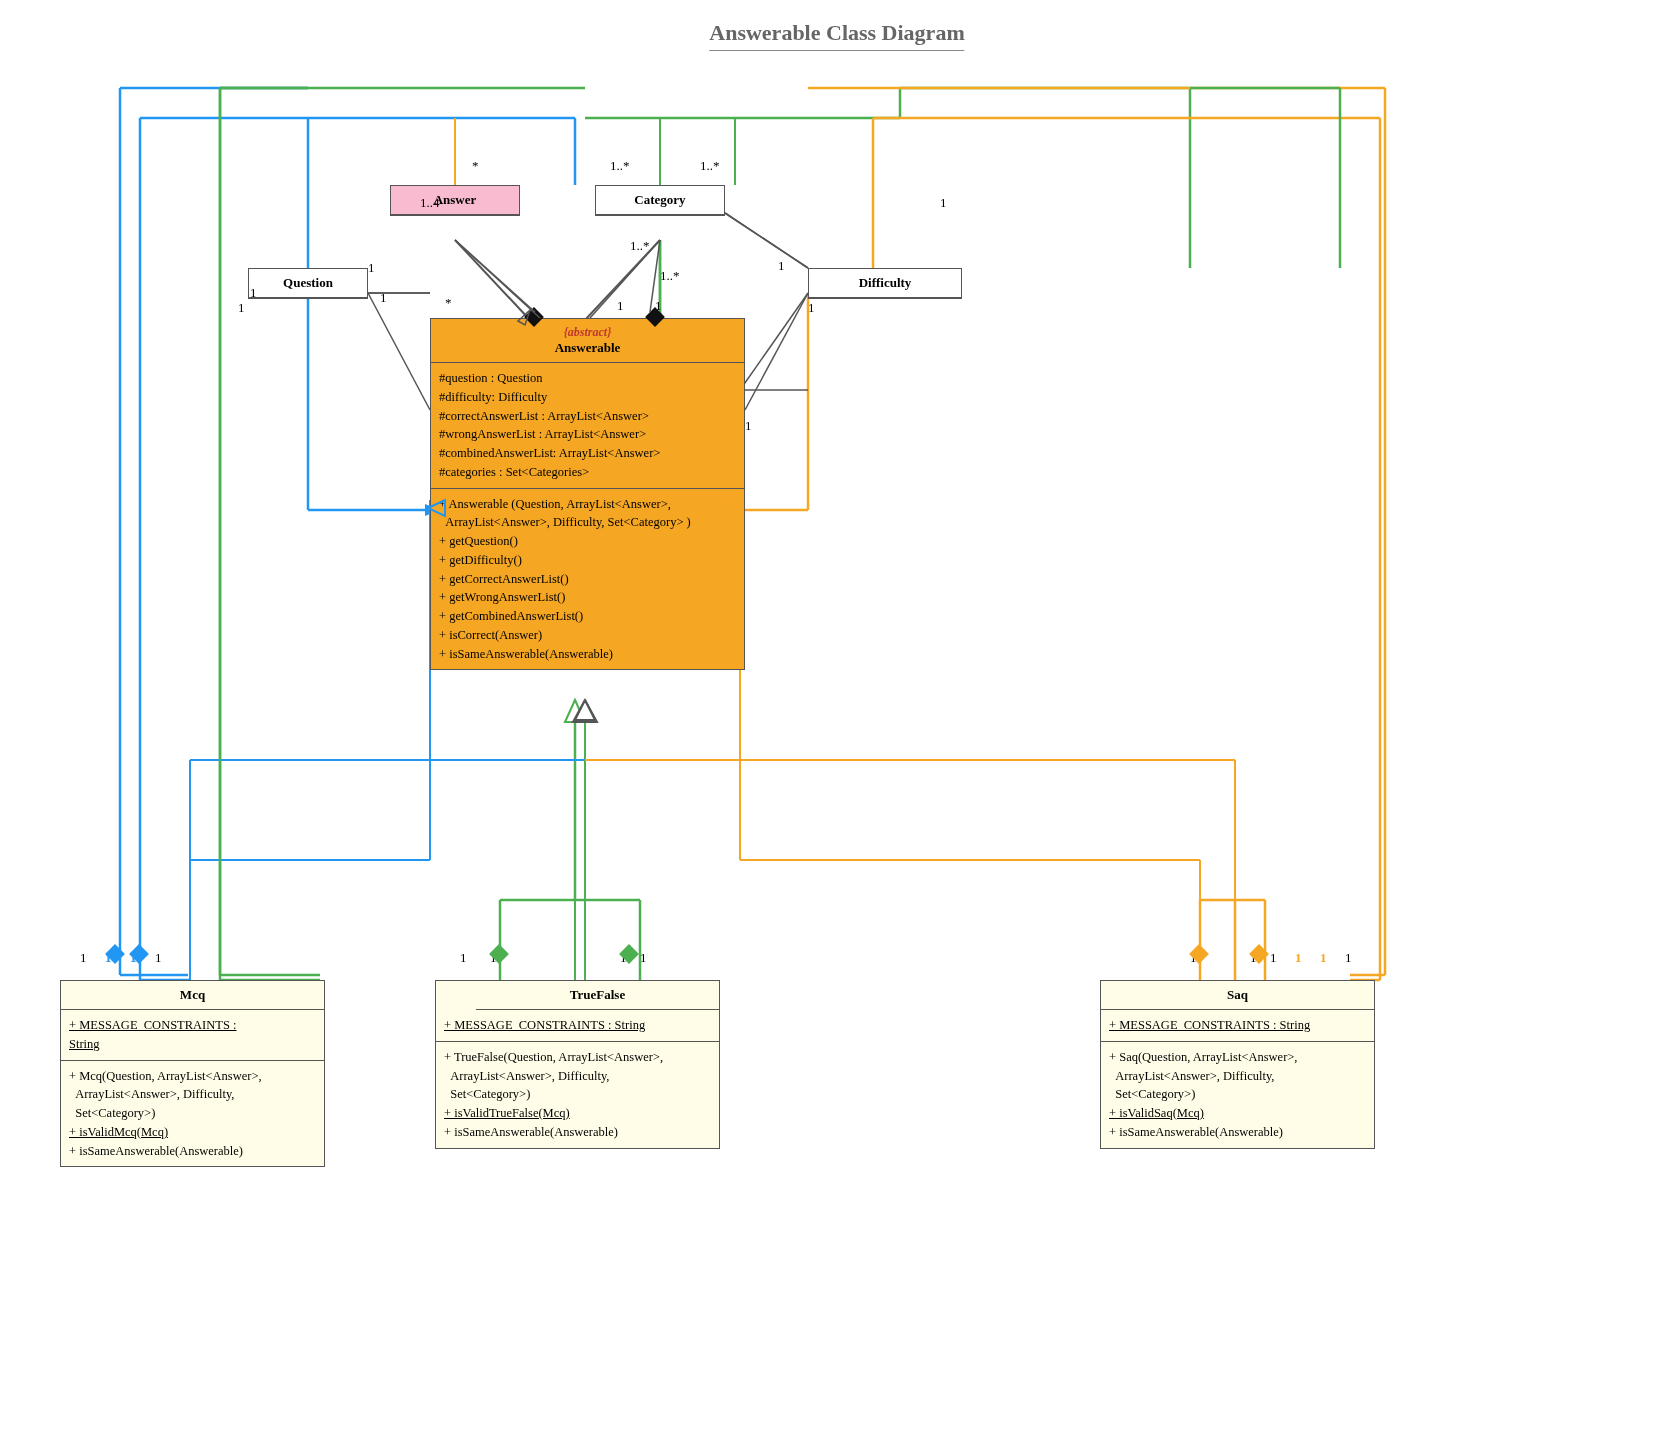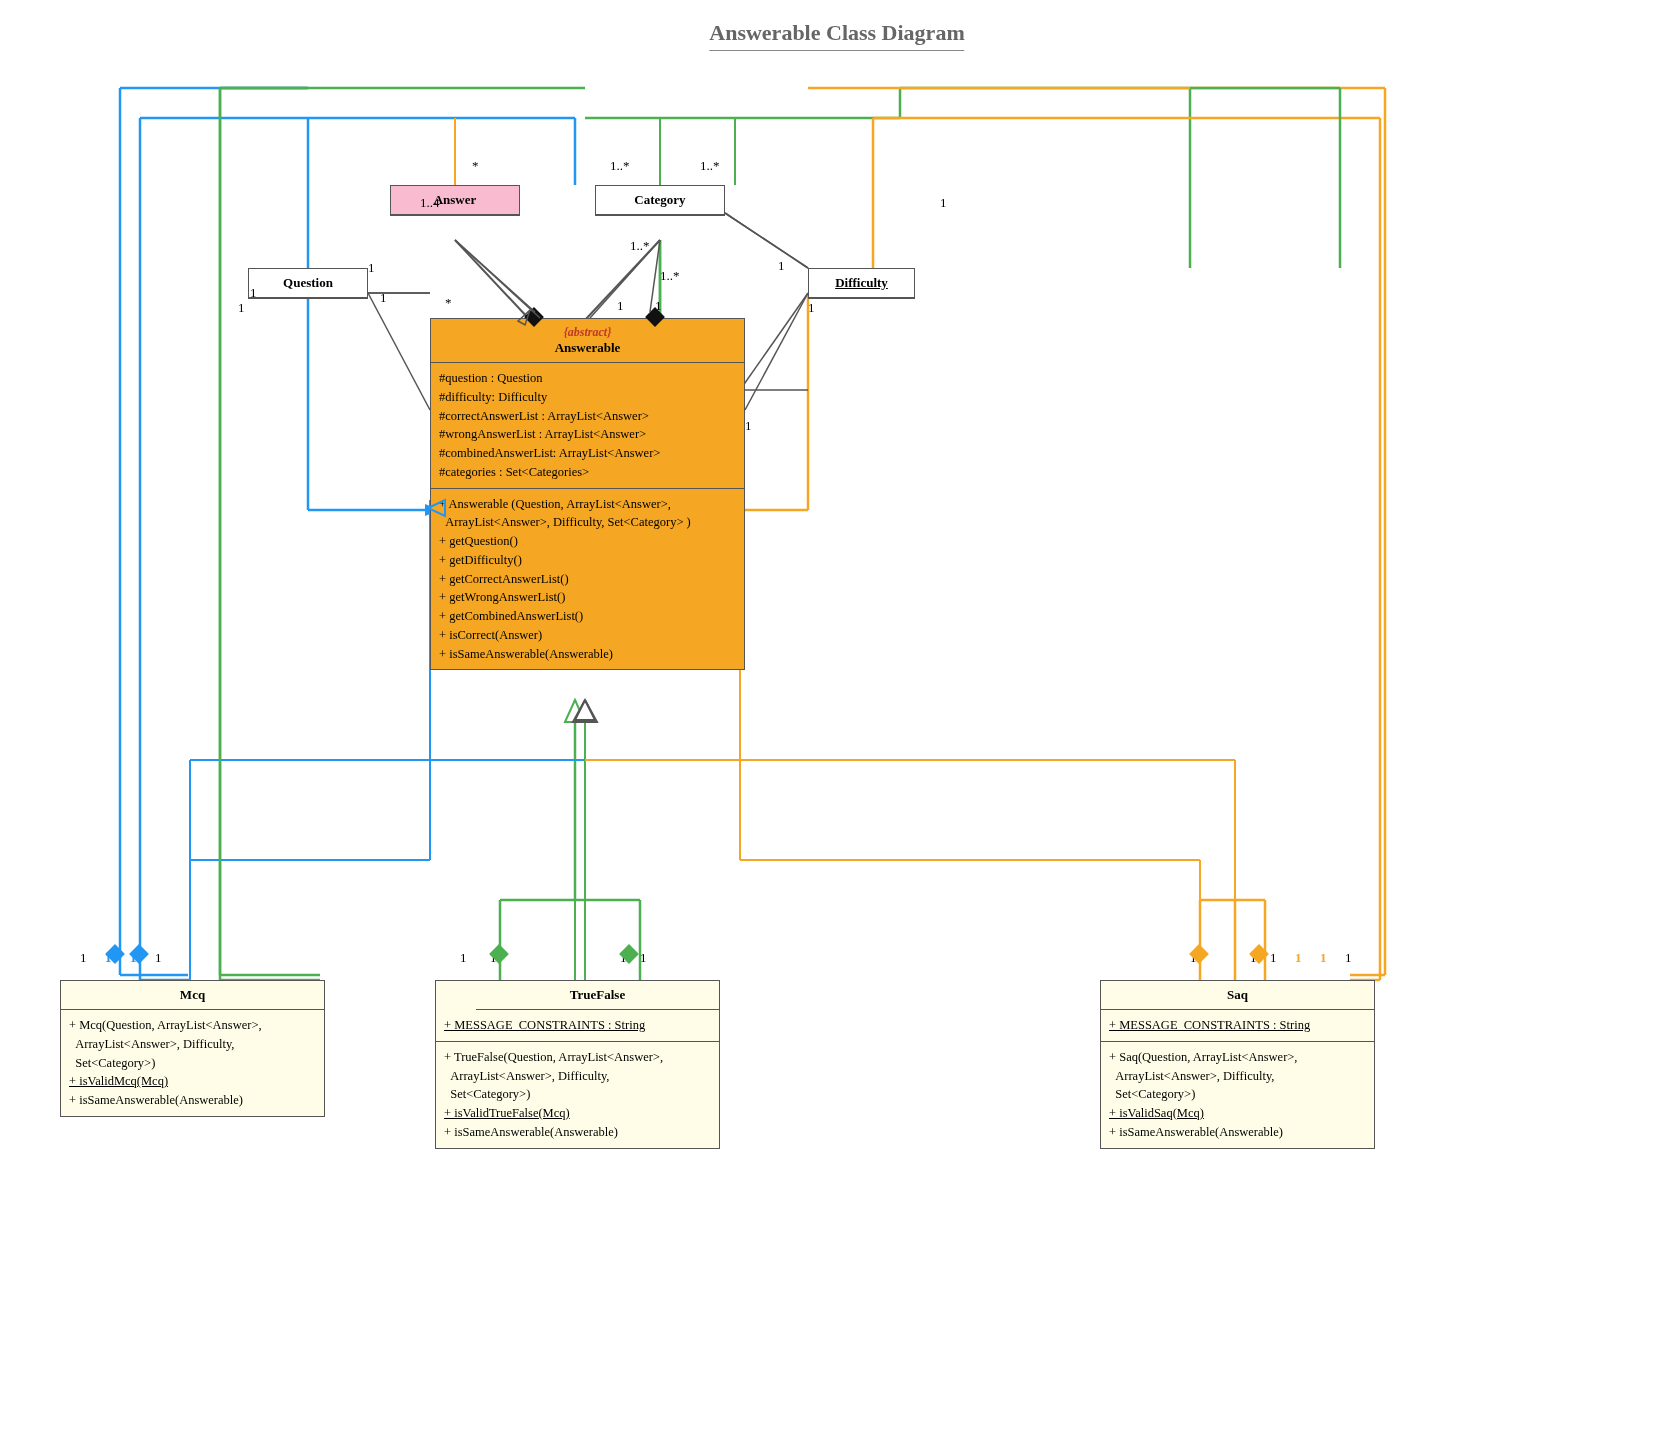--- a/index.html
+++ b/index.html
@@ -203,21 +203,21 @@
       <span>Category</span>
     </div>
   </div>
 
   <div class="uml-box box-white" style="left:248px;top:268px;width:120px;">
     <div class="box-title">
       <span>Question</span>
     </div>
   </div>
 
-  <div class="uml-box box-white" style="left:808px;top:268px;width:107px;text-decoration:underline;">
+  <div class="uml-box box-white" style="left:808px;top:268px;width:154px;">
     <div class="box-title">
       <span>Difficulty</span>
     </div>
   </div>
 
   <div class="uml-box box-answerable" style="left:430px;top:318px;width:315px;">
     <div class="box-title">
       <span class="abstract-label">{abstract}</span>
       <span>Answerable</span>
     </div>
@@ -240,20 +240,24 @@
       <p>+ isCorrect(Answer)</p>
       <p>+ isSameAnswerable(Answerable)</p>
     </div>
   </div>
 
   <div class="uml-box" style="left:60px;top:980px;width:265px;background:#fffde7;">
     <div class="box-title" style="background:#fffde7;">
       <span>Mcq</span>
     </div>
     <div class="box-section" style="background:#fffde7;">
+      <p><span class="underline">+ MESSAGE_CONSTRAINTS :</span></p>
+      <p><span class="underline">String</span></p>
+    </div>
+    <div class="box-section" style="background:#fffde7;">
       <p>+ Mcq(Question, ArrayList&lt;Answer&gt;,</p>
       <p>&nbsp;&nbsp;ArrayList&lt;Answer&gt;, Difficulty,</p>
       <p>&nbsp;&nbsp;Set&lt;Category&gt;)</p>
       <p><span class="underline">+ isValidMcq(Mcq)</span></p>
       <p>+ isSameAnswerable(Answerable)</p>
     </div>
   </div>
 
   <div class="uml-box" style="left:435px;top:980px;width:285px;background:#fffde7;">
     <div class="box-title" style="background:#fffde7;margin-left:40px;">

